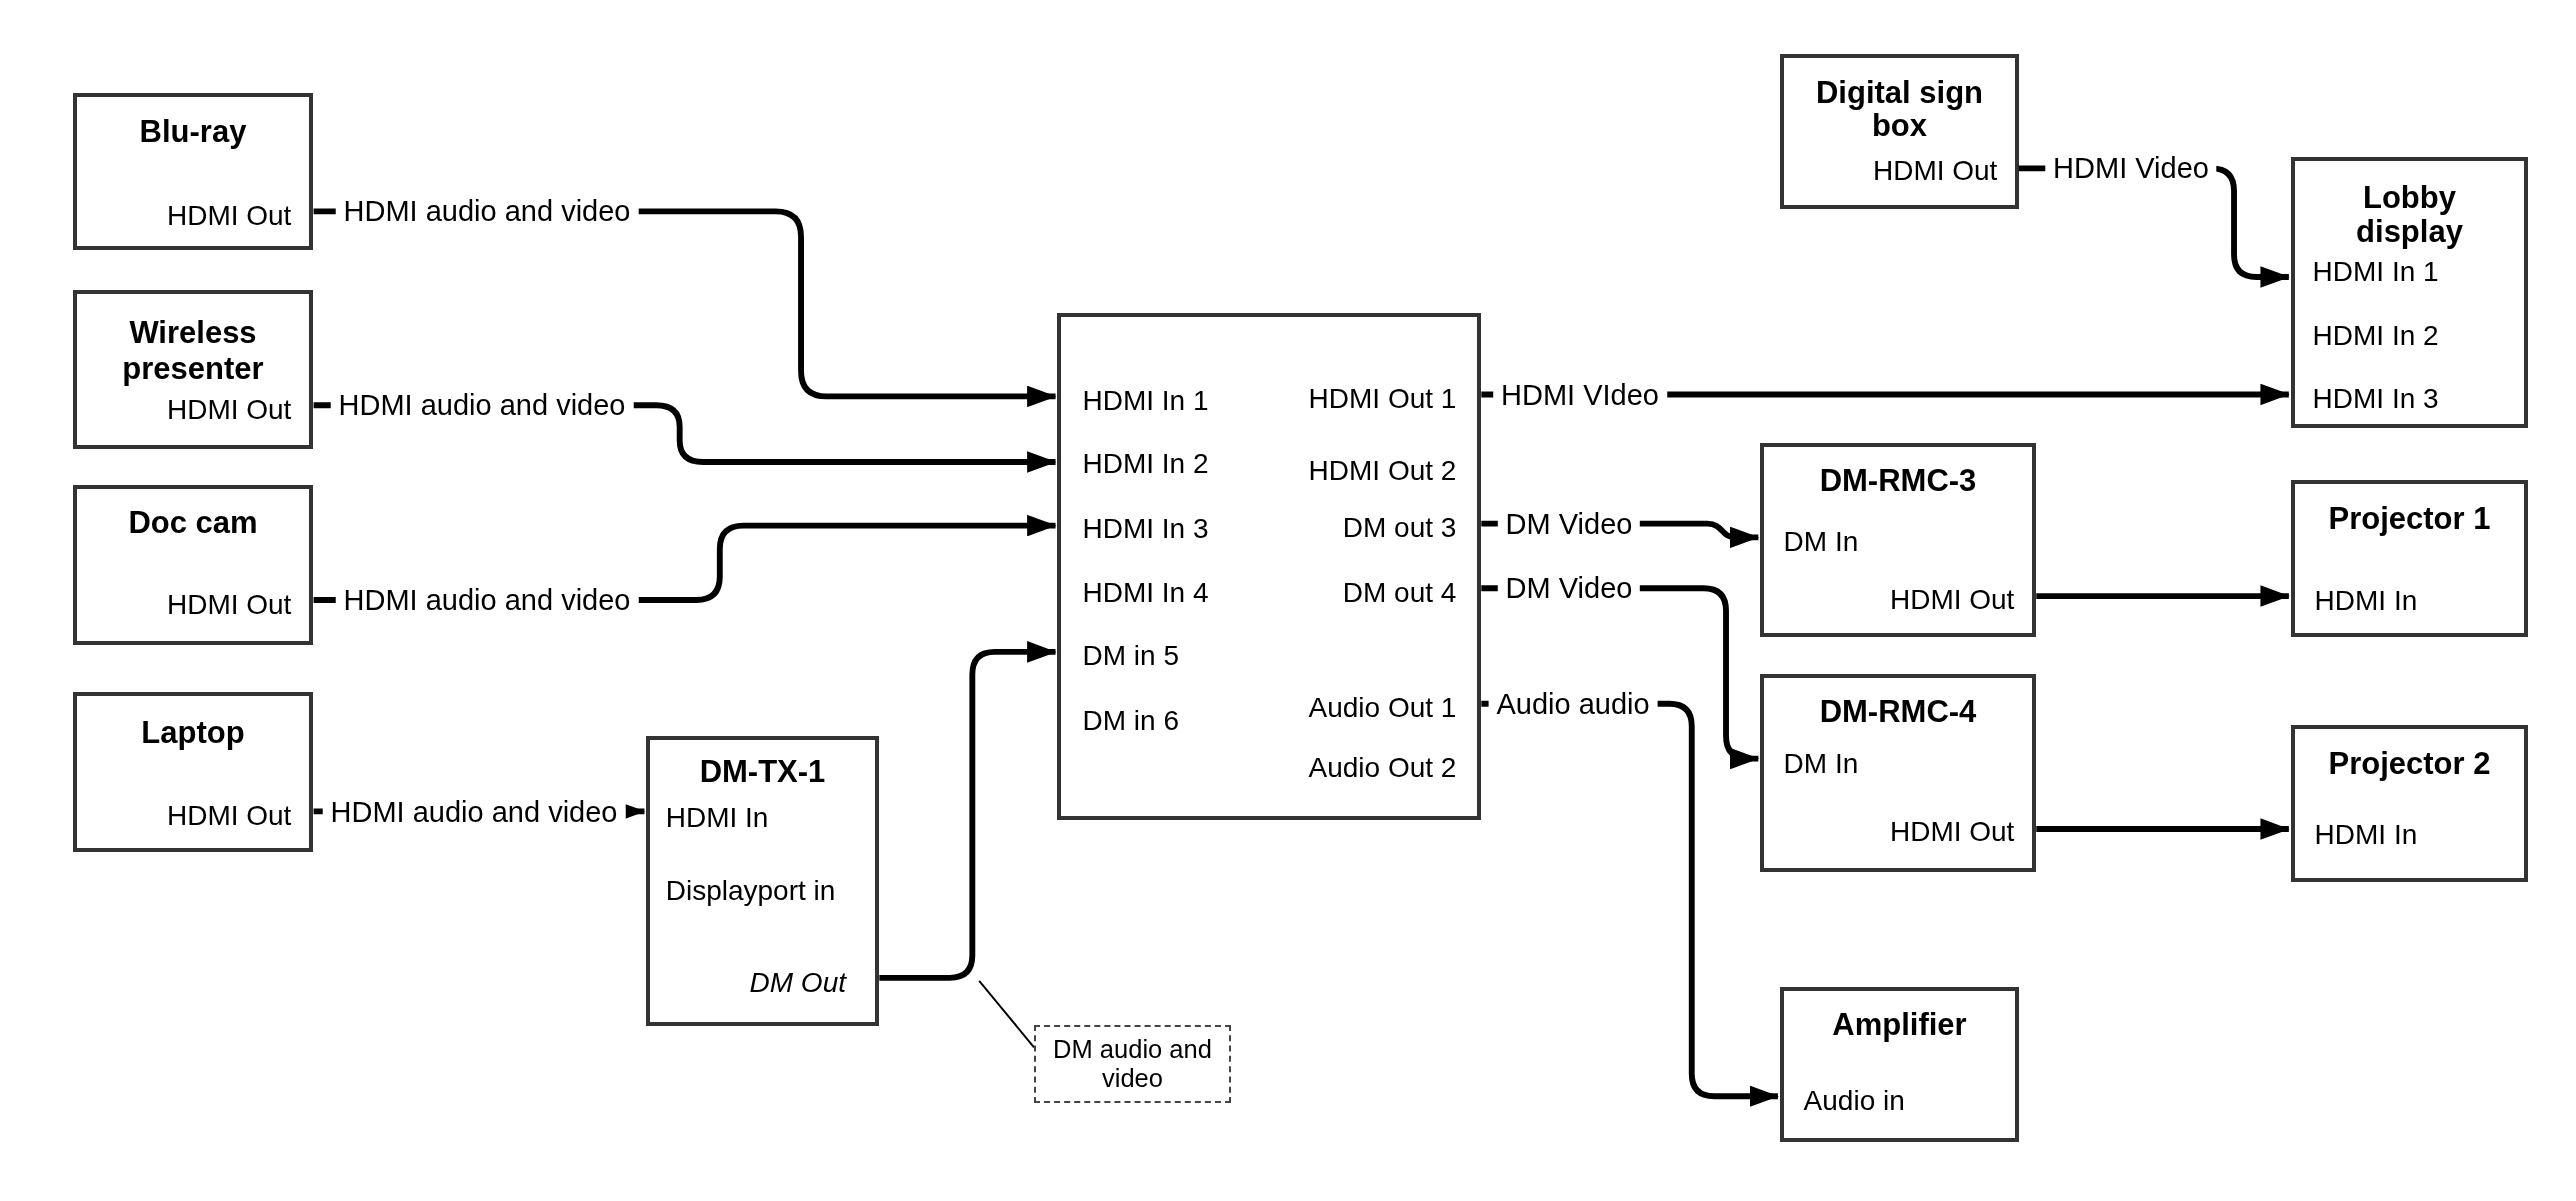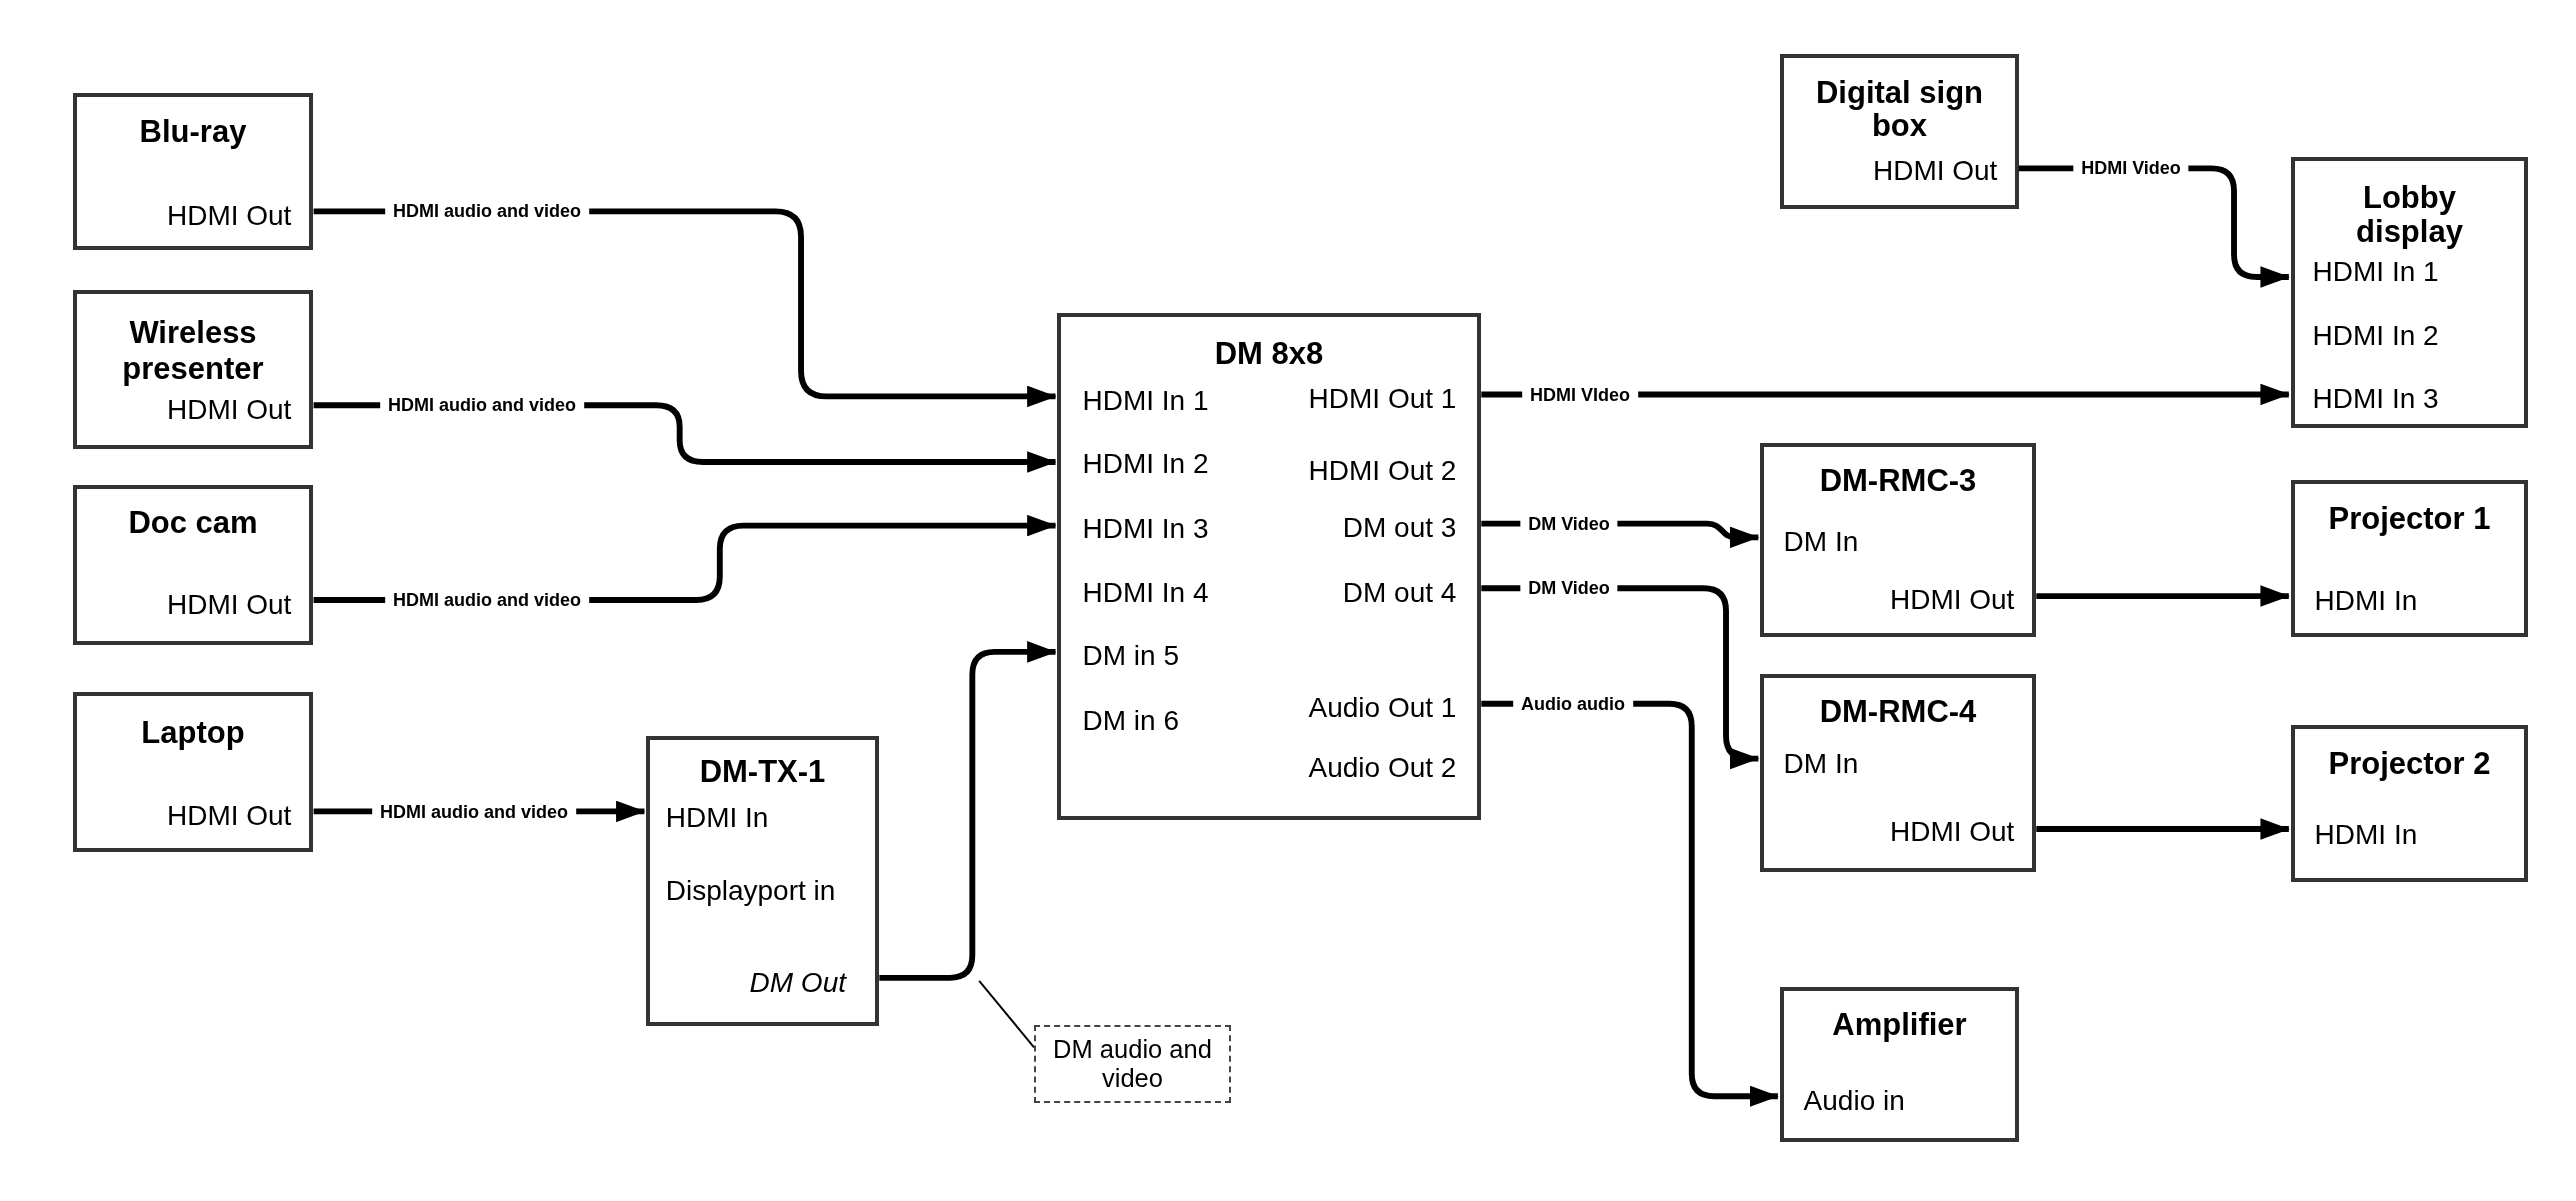--- a/index.html
+++ b/index.html
@@ -37,25 +37,24 @@
     position: absolute;
     font-size: 28px;
     line-height: 35px;
     white-space: nowrap;
   }
   .cable-label {
     position: absolute;
     transform: translate(-50%, -50%);
     background: #ffffff;
     padding: 0 7.8px;
-    font-size: 18px;
+    font-size: 29px;
     line-height: 31px;
     white-space: nowrap;
     z-index: 3;
-    font-weight: bold;
   }
   .callout {
     position: absolute;
     left: 1034px;
     top: 1025px;
     width: 197px;
     height: 78px;
     border: 2px dashed #444444;
     background: #ffffff;
     display: flex;
@@ -119,21 +118,20 @@
   </div>
 
   <div class="node" style="left:646px;top:736px;width:233px;height:290px;">
     <div class="title" style="top:13.7px;">DM-TX-1</div>
     <div class="port" style="top:60px;left:15.7px;">HDMI In</div>
     <div class="port" style="top:133px;left:15.7px;">Displayport in</div>
     <div class="port" style="top:225px;right:29px;font-style:italic;">DM Out</div>
   </div>
 
   <div class="node" style="left:1057px;top:313px;width:424px;height:507px;">
-    <div class="title" style="top:18.6px;">DM 8x8</div>
     <div class="port" style="top:66px;left:21.5px;">HDMI In 1</div>
     <div class="port" style="top:129px;left:21.5px;">HDMI In 2</div>
     <div class="port" style="top:194px;left:21.5px;">HDMI In 3</div>
     <div class="port" style="top:258px;left:21.5px;">HDMI In 4</div>
     <div class="port" style="top:321px;left:21.5px;">DM in 5</div>
     <div class="port" style="top:386px;left:21.5px;">DM in 6</div>
     <div class="port" style="top:64px;right:20.6px;">HDMI Out 1</div>
     <div class="port" style="top:136px;right:20.6px;margin-left:12px;">HDMI Out 2</div>
     <div class="port" style="top:193px;right:20.6px;">DM out 3</div>
     <div class="port" style="top:258px;right:20.6px;">DM out 4</div>

